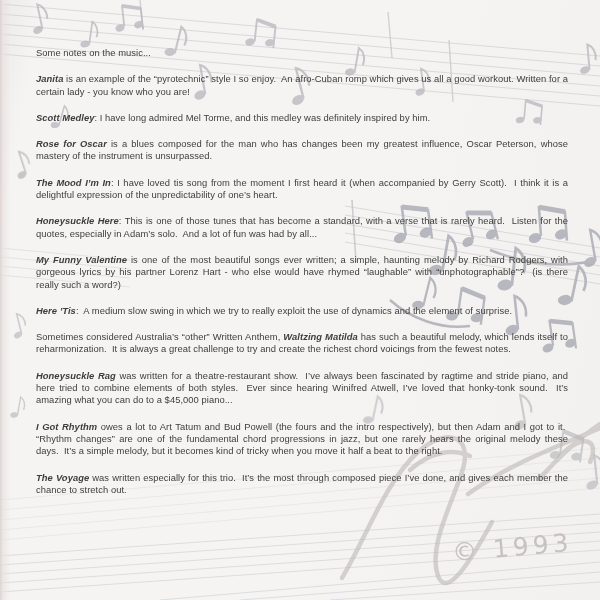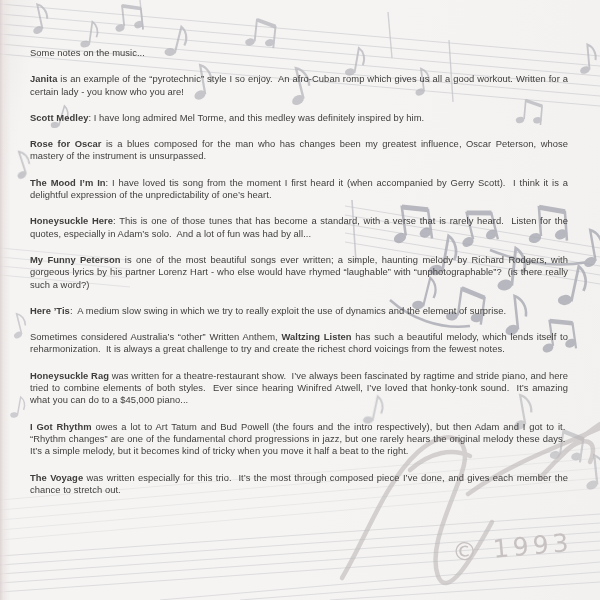--- a/index.html
+++ b/index.html
@@ -14,26 +14,26 @@
   }
   #scan-edge{
     position:absolute;left:0;top:0;bottom:0;width:10px;
     background:linear-gradient(90deg,#d8cccd 0%,#e9e2e1 30%,rgba(245,244,242,0) 100%);
     opacity:.8;
   }
   #bg-art{position:absolute;left:0;top:0;}
   .note{color:#b6b6bd;}
   .note-dark{color:#a9a9b3;}
   #notes-text{
-    position:absolute;left:30px;right:32px;top:47px;
+    position:absolute;left:36px;right:32px;top:47px;
     color:#3e3d3b;font-size:9.4px;line-height:12.3px;
     text-align:justify;letter-spacing:.05px;
   }
   .para{margin:0 0 14px 0;}
-  .b{font-weight:bold;}
+  .b{font-weight:bold;font-style:italic;}
   #copyright-mark{
     position:absolute;left:452px;top:533px;
     color:#c7c1c1;font-size:25px;letter-spacing:4px;
     transform:rotate(-5deg);
     font-family:"DejaVu Sans", sans-serif;
   }
 </style>
 </head>
 <body>
 
@@ -157,23 +157,23 @@
   <div id="scan-edge"></div>
 
   <div id="notes-text">
     <div class="para">Some notes on the music...</div>
     <div id="paras">
         <div class="para"><span class="b">Janita</span><span> is an example of the “pyrotechnic” style I so enjoy.&nbsp; An afro-Cuban romp which gives us all a good workout. Written for a certain lady - you know who you are!</span></div>
         <div class="para"><span class="b">Scott Medley</span><span>: I have long admired Mel Torme, and this medley was definitely inspired by him.</span></div>
         <div class="para"><span class="b">Rose for Oscar</span><span> is a blues composed for the man who has changes been my greatest influence, Oscar Peterson, whose mastery of the instrument is unsurpassed.</span></div>
         <div class="para"><span class="b">The Mood I’m In</span><span>: I have loved tis song from the moment I first heard it (when accompanied by Gerry Scott).&nbsp; I think it is a delightful expression of the unpredictability of one’s heart.</span></div>
         <div class="para"><span class="b">Honeysuckle Here</span><span>: This is one of those tunes that has become a standard, with a verse that is rarely heard.&nbsp; Listen for the quotes, especially in Adam’s solo.&nbsp; And a lot of fun was had by all...</span></div>
-        <div class="para"><span class="b">My Funny Peterson</span><span> is one of the most beautiful songs ever written; a simple, haunting melody by Richard Rodgers, with gorgeous lyrics by his partner Lorenz Hart - who else would have rhymed “laughable” with “unphotographable”?&nbsp; (is there really such a word?)</span></div>
+        <div class="para"><span class="b">My Funny Valentine</span><span> is one of the most beautiful songs ever written; a simple, haunting melody by Richard Rodgers, with gorgeous lyrics by his partner Lorenz Hart - who else would have rhymed “laughable” with “unphotographable”?&nbsp; (is there really such a word?)</span></div>
         <div class="para"><span class="b">Here ’Tis</span><span>:&nbsp; A medium slow swing in which we try to really exploit the use of dynamics and the element of surprise.</span></div>
-        <div class="para"><span>Sometimes considered Australia’s “other” Written Anthem, </span><span class="b">Waltzing Listen</span><span> has such a beautiful melody, which lends itself to reharmonization.&nbsp; It is always a great challenge to try and create the richest chord voicings from the fewest notes.</span></div>
+        <div class="para"><span>Sometimes considered Australia’s “other” Written Anthem, </span><span class="b">Waltzing Matilda</span><span> has such a beautiful melody, which lends itself to reharmonization.&nbsp; It is always a great challenge to try and create the richest chord voicings from the fewest notes.</span></div>
         <div class="para"><span class="b">Honeysuckle Rag</span><span> was written for a theatre-restaurant show.&nbsp; I’ve always been fascinated by ragtime and stride piano, and here tried to combine elements of both styles.&nbsp; Ever since hearing Winifred Atwell, I’ve loved that honky-tonk sound.&nbsp; It’s amazing what you can do to a $45,000 piano...</span></div>
         <div class="para"><span class="b">I Got Rhythm</span><span> owes a lot to Art Tatum and Bud Powell (the fours and the intro respectively), but then Adam and I got to it.&nbsp; “Rhythm changes” are one of the fundamental chord progressions in jazz, but one rarely hears the original melody these days.&nbsp; It’s a simple melody, but it becomes kind of tricky when you move it half a beat to the right.</span></div>
         <div class="para"><span class="b">The Voyage</span><span> was written especially for this trio.&nbsp; It’s the most through composed piece I’ve done, and gives each member the chance to stretch out.</span></div>
       </div>
   </div>
 
   <div id="copyright-mark">© 1993</div>
 </div>
 
 </body></html>

